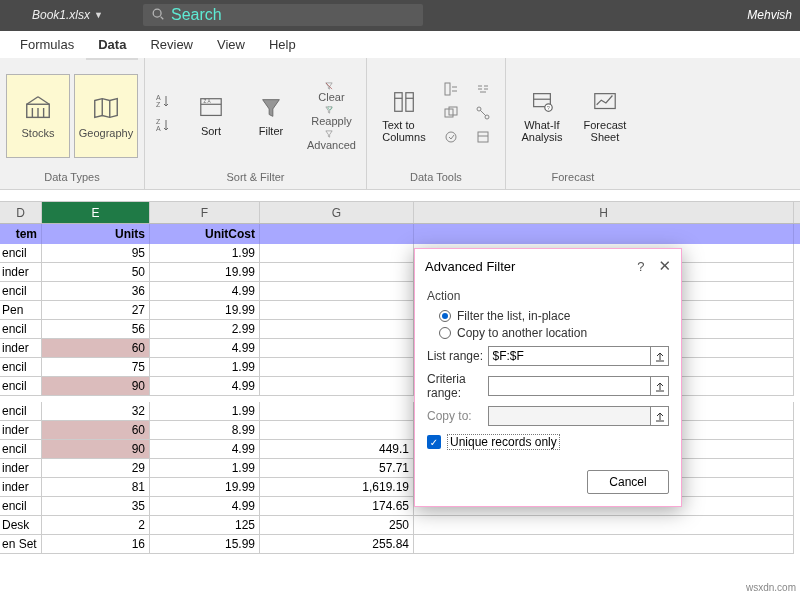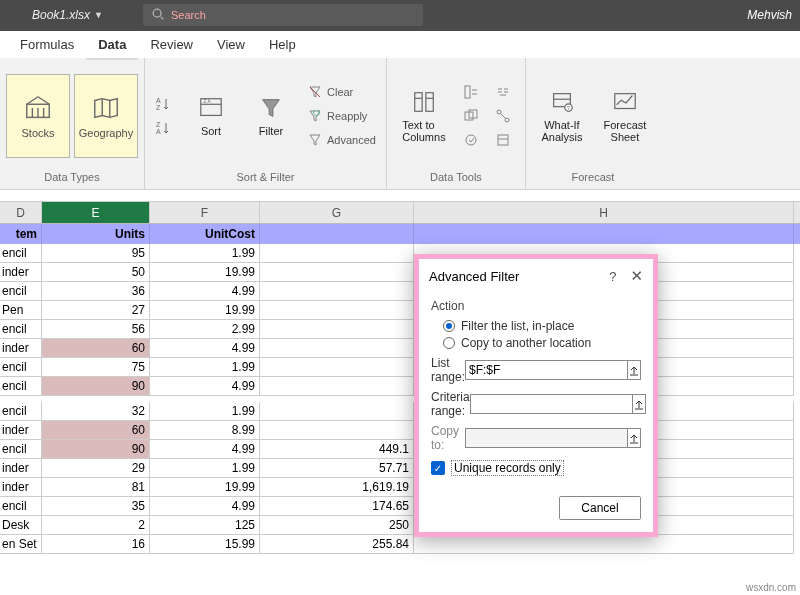--- a/index.html
+++ b/index.html
@@ -4,41 +4,41 @@
 <style>
   * { box-sizing: border-box; margin: 0; padding: 0; font-family: "Segoe UI", Arial, sans-serif; }
   body { width: 800px; height: 595px; background: #fff; position: relative; overflow: hidden; font-size: 12px; }
 
   
   .titlebar { height: 30px; background: #4a4a4a; color: #fff; display: flex; align-items: center; padding: 0 8px; }
   .titlebar .fname { font-size: 12px; opacity: .9; margin-left: 24px; font-style: italic; }
   .titlebar .dd { margin-left: 4px; font-size: 9px; opacity: .8; }
   .searchwrap { margin-left: 40px; display: flex; align-items: center; background: #5a5a5a; border-radius: 2px; height: 22px; width: 280px; padding: 0 8px; }
   .searchwrap .sicon { margin-right: 6px; opacity: .8; }
-  .searchwrap .stext { color: #fca5a5; font-size: 11px; }
+  .searchwrap .stext { color: #5eead4; font-size: 16px; }
   .titlebar .user { margin-left: auto; font-size: 12px; font-style: italic; }
 
   
   .ribtabs { height: 28px; background: #fff; display: flex; align-items: flex-start; padding-left: 8px; border-top: 1px solid #4a4a4a; }
   .ribtabs span { padding: 6px 12px; font-size: 13px; color: #333; cursor: pointer; }
   .ribtabs span.active { border-bottom: 2px solid #3a3a3a; font-weight: 600; }
 
   
   .ribbon { height: 132px; background: #efefef; border-bottom: 1px solid #ccc; display: flex; filter: grayscale(0.15) opacity(0.88); }
   .group { border-right: 1px solid #ccc; padding: 4px 6px; display: flex; flex-direction: column; }
   .group .top { flex: 1; display: flex; align-items: center; gap: 4px; }
   .group .label { text-align: center; font-size: 11px; color: #555; padding: 2px 0; }
 
   .bigbtn { display: flex; flex-direction: column; align-items: center; justify-content: center; width: 64px; height: 84px; font-size: 11px; color: #333; cursor: pointer; border: 1px solid transparent; }
   .bigbtn.boxed { border: 1px solid #aaa; background: #fef9c3; }
   .bigbtn svg { width: 30px; height: 30px; margin-bottom: 4px; }
   .midbtn { display: flex; flex-direction: column; align-items: center; justify-content: center; width: 56px; height: 84px; font-size: 11px; cursor: pointer; }
   .midbtn svg { width: 26px; height: 26px; margin-bottom: 4px; }
   .smcol { display: flex; flex-direction: column; justify-content: center; gap: 2px; height: 84px; }
-  .smbtn { display: flex; align-items: center; font-size: 11px; color: #444; cursor: pointer; height: 22px; padding: 0 4px; }
+  .smbtn { display: flex; align-items: center; font-size: 11px; color: #444; cursor: pointer; height: 22px; padding: 0 4px; flex-direction: column; }
   .smbtn svg { width: 16px; height: 16px; margin-right: 4px; }
 
   
   .rowsep { height: 12px; background: #fff; border-bottom: 1px solid #ccc; }
 
   
   .grid { position: relative; }
   .colhdr { display: flex; height: 22px; background: #e7e7e7; border-bottom: 1px solid #bbb; font-size: 12px; color: #555; }
   .colhdr div { border-right: 1px solid #ccc; text-align: center; line-height: 22px; }
   .cD { width: 42px; } .cE { width: 108px; } .cF { width: 110px; } .cG { width: 154px; } .cH { width: 380px; }
@@ -46,21 +46,21 @@
 
   .headerrow { display: flex; height: 20px; background: #a8a8ff; font-weight: bold; font-size: 12px; }
   .headerrow div { border-right: 1px solid #9696e8; line-height: 20px; }
   .headerrow .cD, .headerrow .cF { text-align: right; padding-right: 4px; }
   .headerrow .cE { text-align: right; padding-right: 4px; }
   .gridrow { display: flex; height: 19px; font-size: 12px; }
   .gridrow div { border-right: 1px solid #ccc; border-bottom: 1px solid #ccc; padding-right: 4px; line-height: 19px; }
   .gridrow .cD { text-align: left; padding-left: 2px; }
   .gridrow .cE, .gridrow .cF, .gridrow .cG { text-align: right; }
   .cE.hl { background: #dbbcbc; }
-  .dialog { position: absolute; left: 414px; top: 254px; width: 244px; background: #fff; border: 5px solid #f9a8d4; box-shadow: 0 4px 20px rgba(0,0,0,0.35); font-size: 12px; }
+  .dialog { position: absolute; left: 414px; top: 248px; width: 268px; background: #fff; border: 1px solid #f9a8d4; box-shadow: 0 4px 20px rgba(0,0,0,0.35); font-size: 12px; }
   .dialog .titlerow { display: flex; align-items: center; padding: 8px 10px; }
   .dialog .titlerow .t { font-size: 13px; }
   .dialog .titlerow .help { margin-left: auto; font-size: 13px; color: #555; cursor: pointer; }
   .dialog .titlerow .close { margin-left: 14px; font-size: 15px; color: #555; cursor: pointer; }
   .dialog .body { padding: 4px 12px 10px 12px; }
   .dialog .sect { margin: 2px 0 6px 0; color: #444; }
   .dialog .radio { display: flex; align-items: center; margin: 3px 0 3px 12px; color: #333; }
   .dialog .radio .r { width: 12px; height: 12px; border: 1px solid #666; border-radius: 50%; margin-right: 6px; display: flex; align-items: center; justify-content: center; }
   .dialog .radio .r.sel::after { content: ""; width: 6px; height: 6px; background: #0061d0; border-radius: 50%; }
   .dialog .fld { display: flex; align-items: center; margin: 6px 0; }

